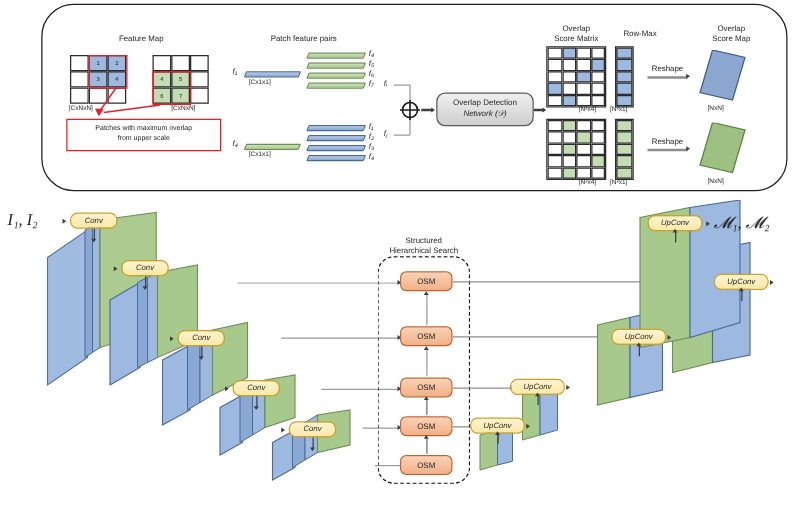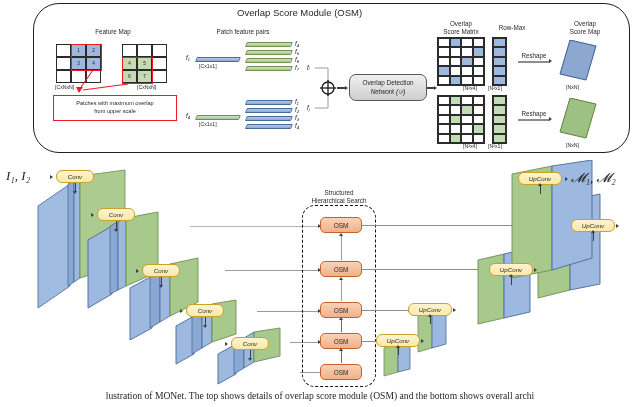--- a/index.html
+++ b/index.html
@@ -55,21 +55,20 @@
   .caption{position:absolute;left:0;top:390px;width:640px;text-align:center;
      font-family:"Liberation Serif",serif;font-size:9.6px;color:#231f20;white-space:nowrap;overflow:hidden;}
 </style>
 </head>
 <body>
 
 <div class="fig">
 
   <div class="abs" id="osm-panel"></div>
 
-  <div class="abs ttl" style="left:237px;top:7px;">Overlap Score Module (OSM)</div>
 
   <div class="abs lbl" style="left:73px;top:28px;width:80px;">Feature Map</div>
   <div class="abs lbl" style="left:188px;top:28px;width:110px;">Patch feature pairs</div>
   <div class="abs lbl" style="left:433px;top:20px;width:56px;">Overlap</div>
   <div class="abs lbl" style="left:433px;top:28px;width:56px;">Score Matrix</div>
   <div class="abs lbl" style="left:489px;top:24px;width:46px;">Row-Max</div>
   <div class="abs lbl" style="left:557px;top:20px;width:56px;">Overlap</div>
   <div class="abs lbl" style="left:557px;top:28px;width:56px;">Score Map</div>
 
   <div class="grid" style="left:56px;top:44px;grid-template-columns:repeat(3,15px);grid-template-rows:repeat(3,13px);">
@@ -379,15 +378,14 @@
   <div class="ahead u" style="left:537.5px;top:183px;"></div>
 
   <div class="ahead r" style="left:421px;top:338.5px;"></div>
   <div class="ahead r" style="left:453px;top:307.5px;"></div>
   <div class="ahead r" style="left:534px;top:267.5px;"></div>
   <div class="ahead r" style="left:616px;top:223.5px;"></div>
   <div class="ahead r" style="left:565px;top:176.5px;"></div>
 
   <div class="mathlbl" style="left:571px;top:170px;">𝓜₁, 𝓜₂</div>
 
-  <div class="caption">lustration of MONet. The top shows details of overlap score module (OSM) and the bottom shows overall archi</div>
 
 </div>
 
 </body></html>

